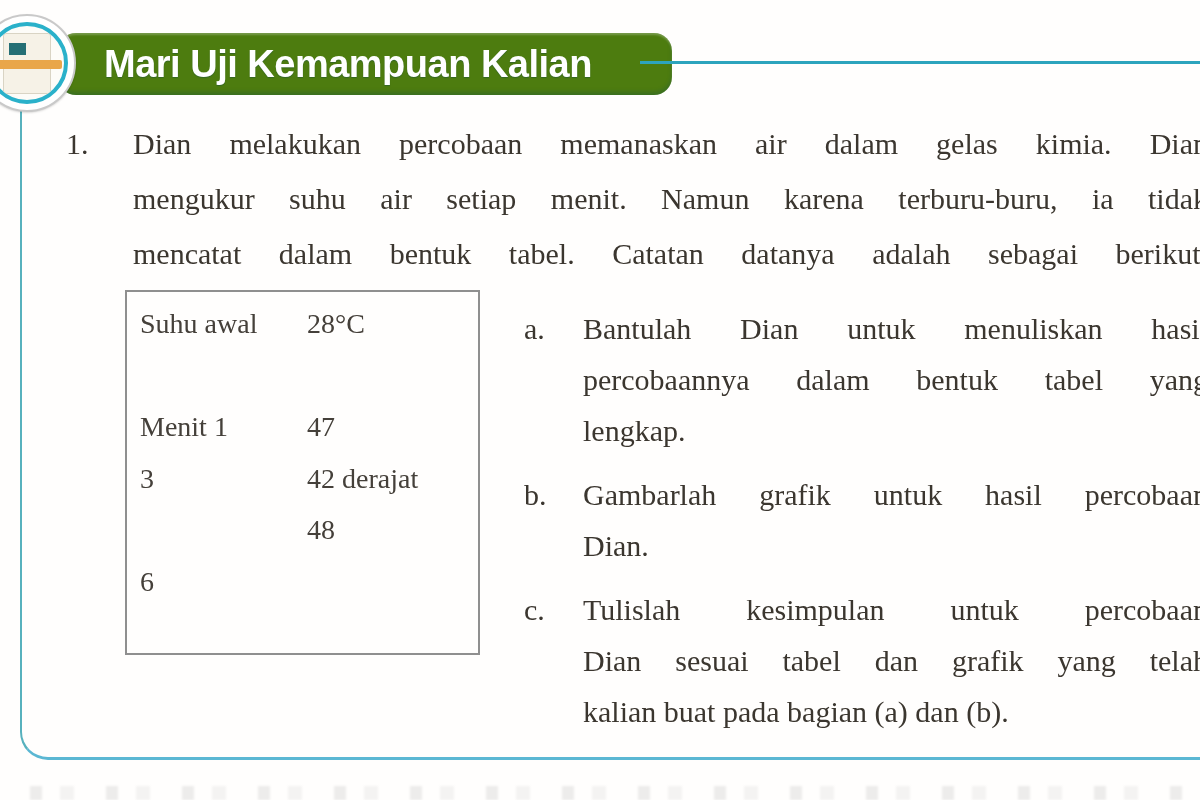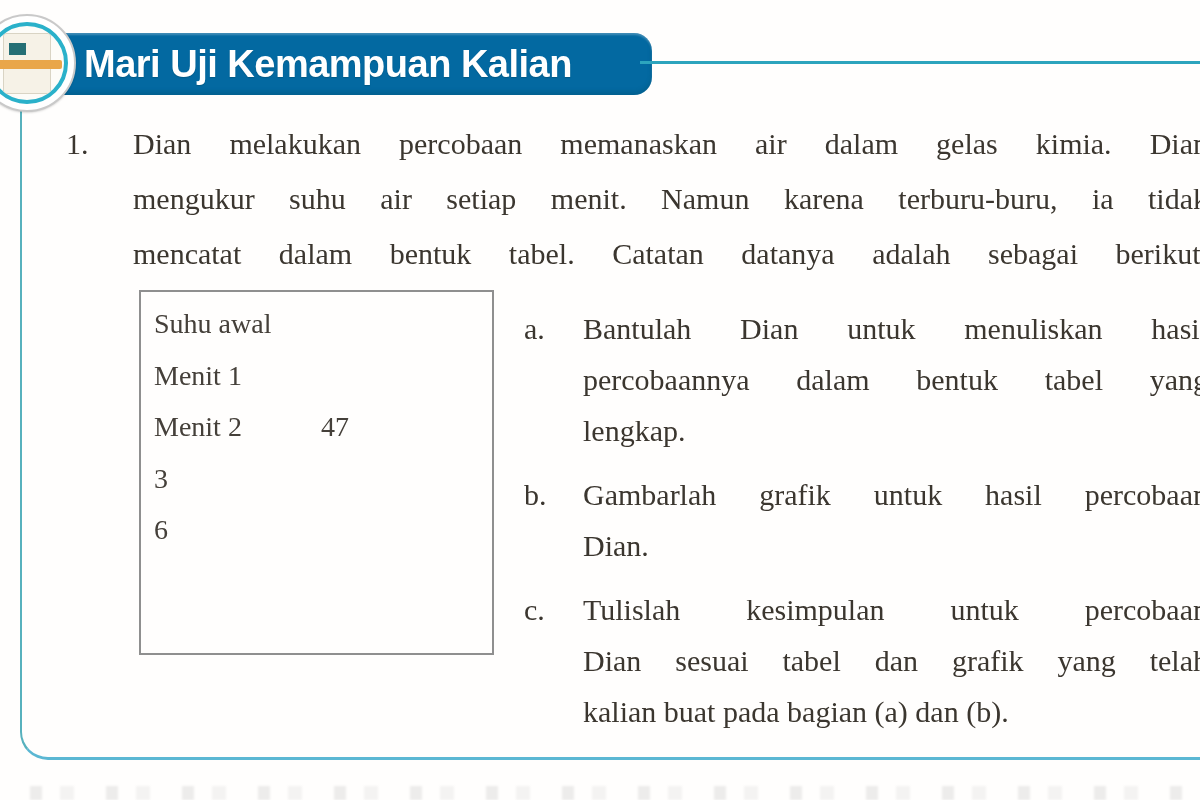--- a/index.html
+++ b/index.html
@@ -13,22 +13,22 @@
   
   .content-box{
     position:absolute;left:20px;top:60px;width:1290px;height:697px;
     border-left:2px solid #57b1bd;
     border-bottom:3px solid #5bb7d3;
     border-bottom-left-radius:28px;
   }
 
   
   .header-bar{
-    position:absolute;left:38px;top:33px;width:614px;height:62px;
-    background:#0369a1;border-radius:18px;
+    position:absolute;left:58px;top:33px;width:614px;height:62px;
+    background:#4d7c0f;border-radius:18px;
     box-shadow:inset 0 -3px 4px rgba(0,70,90,.25), inset 0 2px 2px rgba(255,255,255,.25);
   }
   .header-title{
     position:absolute;left:46px;top:0;height:62px;line-height:62px;
     font-family:"Liberation Sans", sans-serif;font-weight:bold;
     font-size:38px;letter-spacing:-0.5px;color:#ffffff;
     text-shadow:0 1px 1px rgba(0,60,80,.35);
     white-space:nowrap;
   }
   .connector-line{
@@ -64,21 +64,21 @@
     position:absolute;left:66px;top:116px;width:1142px;
     font-size:30px;line-height:55px;
   }
   .q-number{position:absolute;left:0;top:0;}
   .q-lines{margin-left:67px;}
   .jline{text-align:justify;text-align-last:justify;text-justify:inter-word;white-space:nowrap0;}
   .lline{text-align:left;}
 
   
   .data-box{
-    position:absolute;left:139px;top:290px;width:355px;height:365px;
+    position:absolute;left:125px;top:290px;width:355px;height:365px;
     border:2px solid #8f8f8f;background:#fffefd;box-sizing:border-box;
     padding:12px 0 0 13px;font-size:28px;color:#45403a;
   }
   .data-row{display:flex;height:51.5px;line-height:40px;align-items:flex-start;}
   .data-label{width:167px;flex:0 0 167px;}
   .data-value{flex:1;}
 
   
   .subq-list{
     position:absolute;left:524px;top:303px;width:684px;
@@ -121,30 +121,35 @@
   <div class="q-lines">
     <div class="jline">Dian melakukan percobaan memanaskan air dalam gelas kimia. Dian</div>
     <div class="jline">mengukur suhu air setiap menit. Namun karena terburu-buru, ia tidak</div>
     <div class="jline">mencatat dalam bentuk tabel. Catatan datanya adalah sebagai berikut.</div>
   </div>
 </div>
 
 <div class="data-box">
   <div class="data-row">
     <span class="data-label">Suhu awal</span>
+    <span class="data-value">28°C</span>
+  </div>
+  <div class="data-row">
   </div>
   <div class="data-row">
     <span class="data-label">Menit 1</span>
-  </div>
-  <div class="data-row">
-    <span class="data-label">Menit 2</span>
     <span class="data-value">47</span>
   </div>
   <div class="data-row">
     <span class="data-label">3</span>
+    <span class="data-value">42 derajat</span>
+  </div>
+  <div class="data-row">
+    <span class="data-label"></span>
+    <span class="data-value">48</span>
   </div>
   <div class="data-row">
     <span class="data-label">6</span>
   </div>
 </div>
 
 <div class="subq-list">
 
   <div class="subq-item">
     <span class="subq-label">a.</span>

